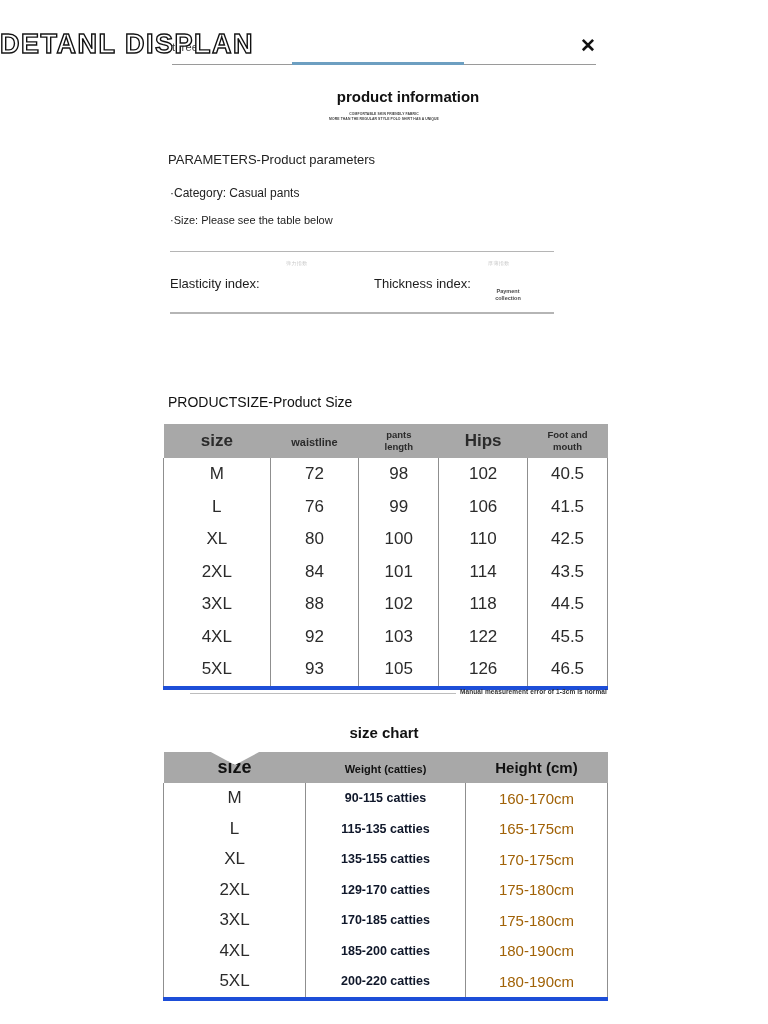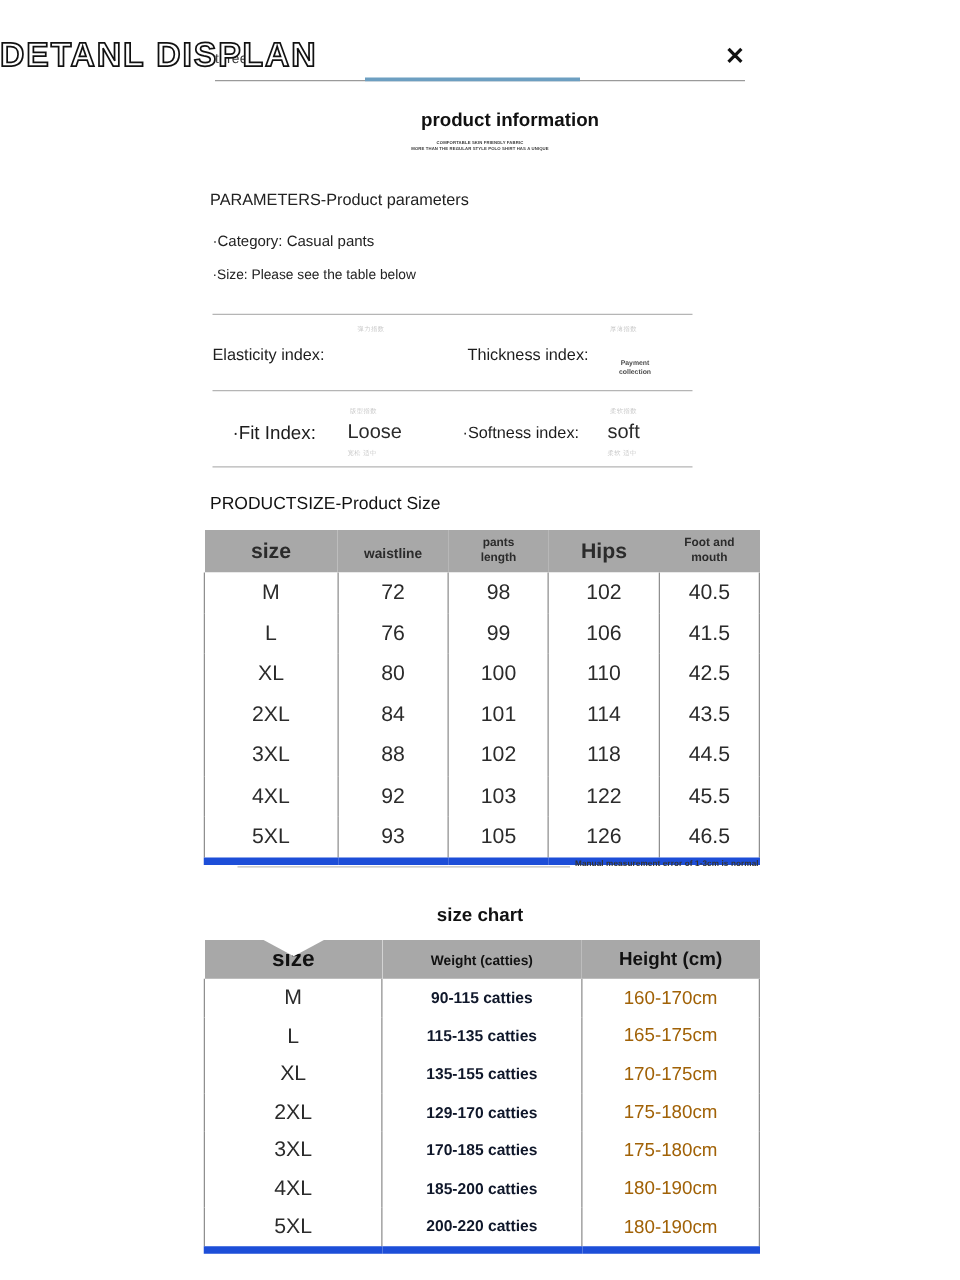--- a/index.html
+++ b/index.html
@@ -172,21 +172,21 @@
     vertical-align: middle;
     border: none;
   }
   .tbl td {
     border-left: 1px solid #8f8f8f;
     border-right: 1px solid #8f8f8f;
     text-align: center;
     vertical-align: middle;
     background: #ffffff;
   }
-  .tbl tr.last td { border-bottom: 6px solid #1d4ed8; }
+  .tbl tr.last td { border-bottom: 4px solid #1d4ed8; }
 
   
   #product-size-table { left: 163px; top: 424px; width: 445px; }
   #product-size-table .hdr td { height: 32px; }
   #product-size-table tbody td { height: 30.5px; font-size: 17px; color: #2b2b2b; }
   .h-big { font-size: 17px; font-weight: bold; }
   .h-mid { font-size: 11px; font-weight: bold; }
   .h-small { font-size: 9.5px; font-weight: bold; line-height: 1.25; }
 
   
@@ -255,31 +255,20 @@
     <div class="index-label" style="left:204px; top:24px;">Thickness index:</div>
     <div class="wm" style="left:318px; top:8px;">厚薄指数</div>
     <div class="wm-payment" style="left:308px; top:36px; width:60px;">
       <div>Payment</div>
       <div>collection</div>
     </div>
   </div>
 
   <div class="index-rule"></div>
 
-  <div class="index-row">
-    <div class="index-label" style="left:16px; top:25px; font-size:15px;">·Fit Index:</div>
-    <div class="wm" style="left:110px; top:12px;">版型指数</div>
-    <div class="index-value" style="left:108px; top:24px;">Loose</div>
-    <div class="wm" style="left:108px; top:46px;">宽松 适中</div>
-
-    <div class="index-label" style="left:200px; top:25px;">·Softness index:</div>
-    <div class="wm" style="left:318px; top:12px;">柔软指数</div>
-    <div class="index-value" style="left:316px; top:24px;">soft</div>
-    <div class="wm" style="left:316px; top:46px;">柔软 适中</div>
-  </div>
 
   <div class="index-rule"></div>
 </div>
 
 <div class="section-title" style="top:394px;">PRODUCTSIZE-Product Size</div>
 
 <table class="tbl" id="product-size-table">
   <colgroup>
     <col style="width:24%">
       <col style="width:20%">

